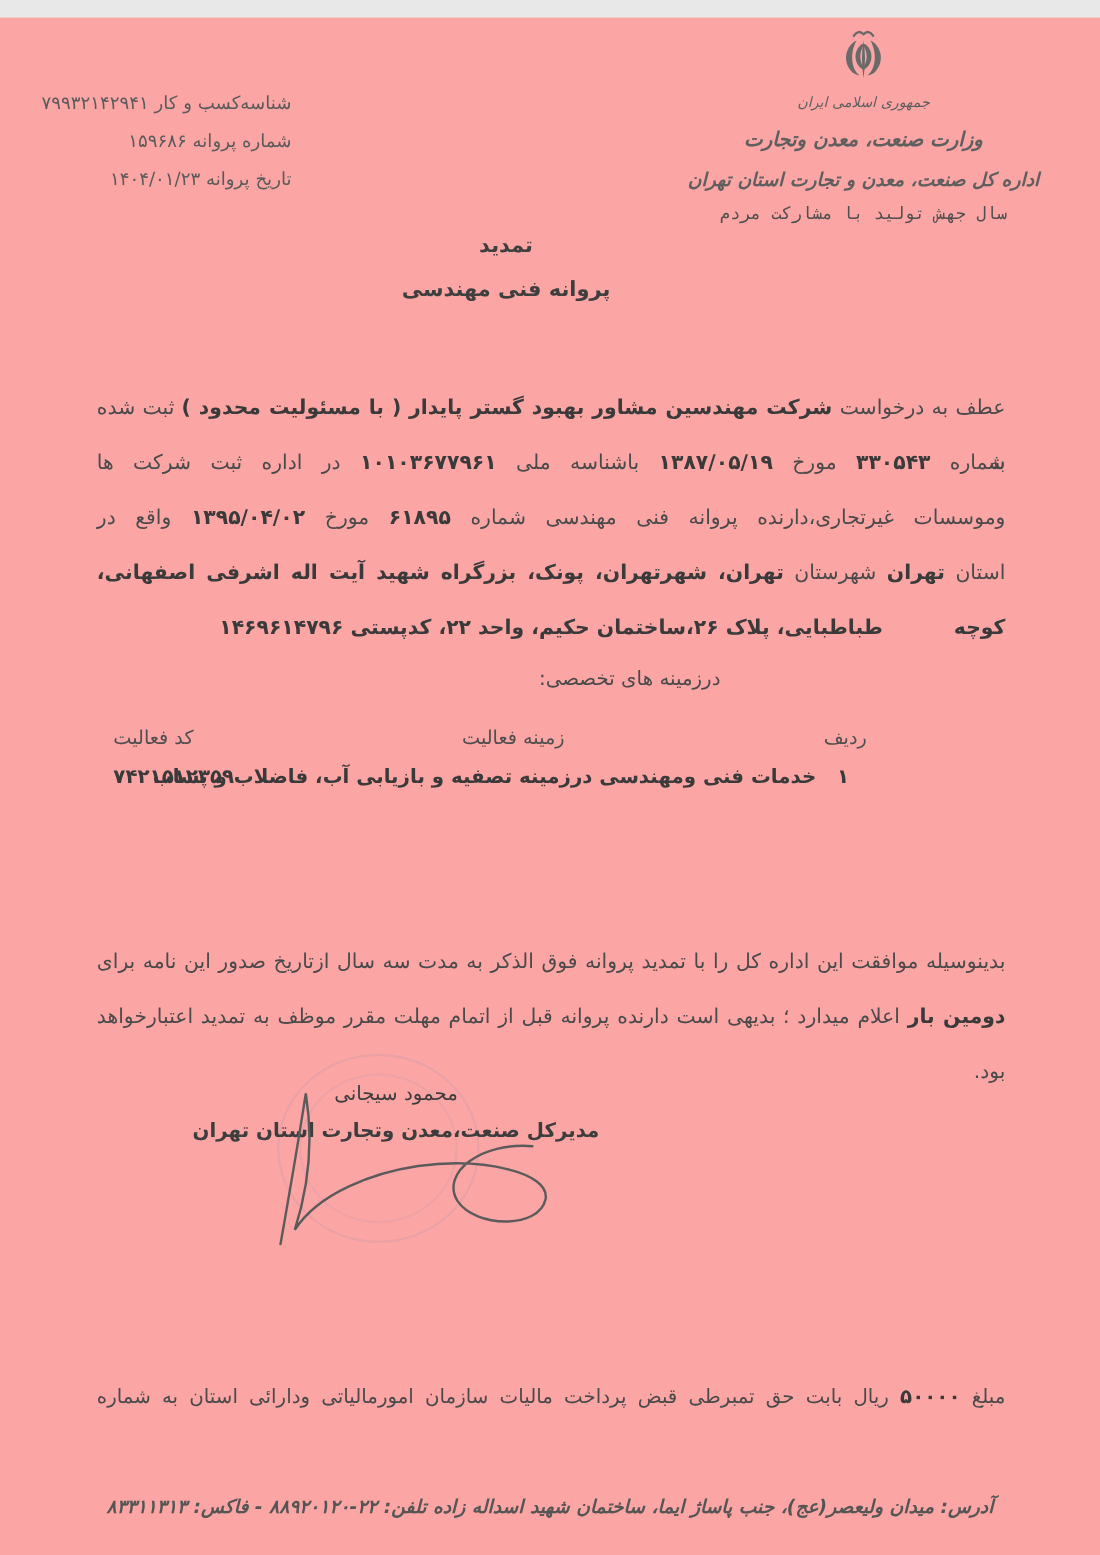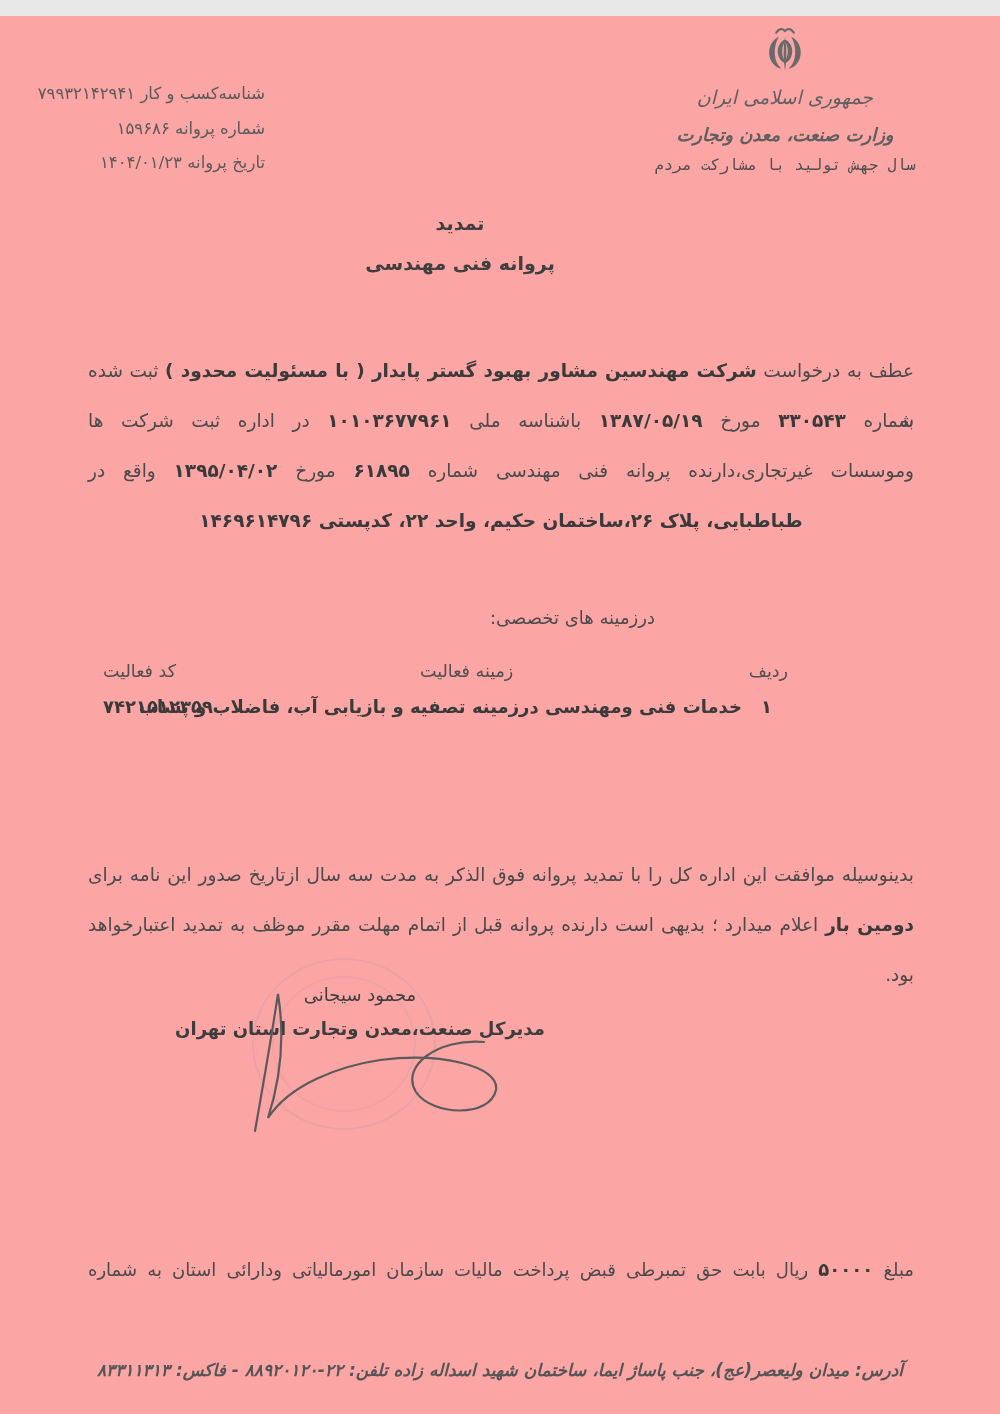--- a/index.html
+++ b/index.html
@@ -19,21 +19,21 @@
   
   .corner-line{position:absolute;right:735px;font-size:16.5px;color:#5a5a5a;}
   #corner-l1{top:68px;}
   #corner-l2{top:103px;}
   #corner-l3{top:137px;}
 
   
   #letterhead{position:absolute;top:10px;right:50px;width:330px;text-align:center;color:#5f5f5f;}
   #emblem{display:block;margin:0 auto;}
   .callig{font-style:italic;}
-  #lh-country{font-size:19px;margin-top:2px;}
+  #lh-country{font-size:13px;margin-top:2px;}
   #lh-ministry{font-size:18px;font-weight:bold;margin-top:16px;}
   #lh-office{font-size:17px;font-weight:bold;margin-top:16px;}
   #lh-slogan{font-size:15.5px;margin-top:11px;color:#4f4f4f;font-family:Liberation Mono, monospace;}
 
   
   #doc-title{position:absolute;left:300px;top:196px;width:320px;text-align:center;color:#3f3f3f;}
   #doc-title .t1{font-size:19px;font-weight:bold;}
   #doc-title .t2{font-size:19px;font-weight:bold;margin-top:18px;}
 
   
@@ -100,20 +100,21 @@
         <path d="M45,28 C33,38 33,58 45,68 C48,70 50,70 52,69 C42,58 42,38 52,27 C50,26 47,26 45,28 Z"></path>
         <g transform="scale(-1,1) translate(-100,0)">
           <path d="M38,20 C19,29 13,55 28,73 C32,78 38,81 43,81 C28,69 26,41 38,20 Z"></path>
           <path d="M45,28 C33,38 33,58 45,68 C48,70 50,70 52,69 C42,58 42,38 52,27 C50,26 47,26 45,28 Z"></path>
         </g>
       </g>
       <path d="M33,12 Q41,0 50,9 Q59,0 67,12" fill="none" stroke="#6a6a6a" stroke-width="4" stroke-linecap="round"></path>
     </svg>
     <div id="lh-country" class="callig rtl">جمهوری اسلامی ایران</div>
     <div id="lh-ministry" class="callig rtl">وزارت صنعت، معدن وتجارت</div>
+    <div id="lh-office" class="callig rtl">اداره کل صنعت، معدن و تجارت استان تهران</div>
     <div id="lh-slogan" class="rtl">سال جهش تولید با مشارکت مردم</div>
   </div>
 
   <div id="doc-title">
     <div class="t1 rtl">تمدید</div>
     <div class="t2 rtl">پروانه فنی مهندسی</div>
   </div>
 
   <div id="body-par" class="rtl">
     <div class="jline">
@@ -129,20 +130,26 @@
       <span>باشناسه ملی</span>
       <span class="b">۱۰۱۰۳۶۷۷۹۶۱</span>
       <span>در اداره ثبت شرکت ها</span>
     </div>
     <div class="jline">
       <span>وموسسات غیرتجاری،دارنده پروانه فنی مهندسی شماره</span>
       <span class="b">۶۱۸۹۵</span>
       <span>مورخ</span>
       <span class="b">۱۳۹۵/۰۴/۰۲</span>
       <span>واقع در</span>
+    </div>
+    <div class="jline">
+      <span>استان</span>
+      <span class="b">تهران</span>
+      <span>شهرستان</span>
+      <span class="b">تهران، شهرتهران، پونک، بزرگراه شهید آیت اله اشرفی اصفهانی، کوچه</span>
     </div>
     <div class="cline b">طباطبایی، پلاک ۲۶،ساختمان حکیم، واحد ۲۲، کدپستی ۱۴۶۹۶۱۴۷۹۶</div>
   </div>
 
   <div id="fields-intro" class="rtl">درزمینه های تخصصی:</div>
 
   <div class="th rtl" id="th-radif">ردیف</div>
   <div class="th rtl" id="th-field">زمینه فعالیت</div>
   <div class="th rtl" id="th-code">کد فعالیت</div>
   <div class="td b rtl" id="td-radif">۱</div>

